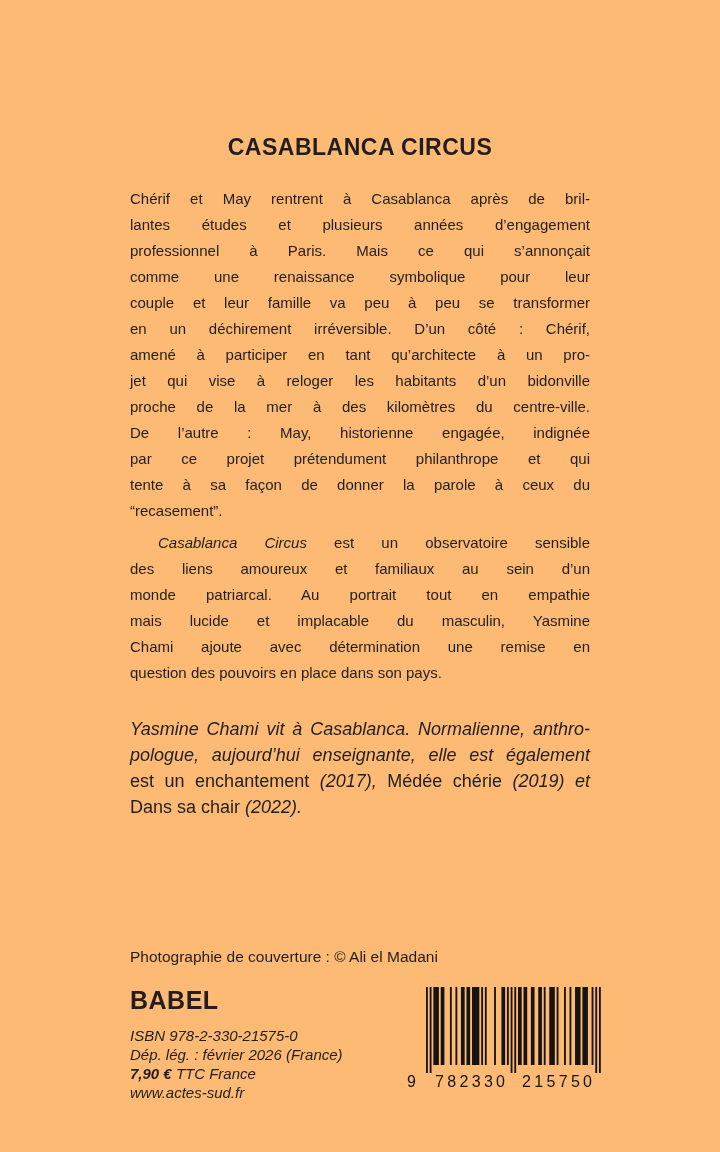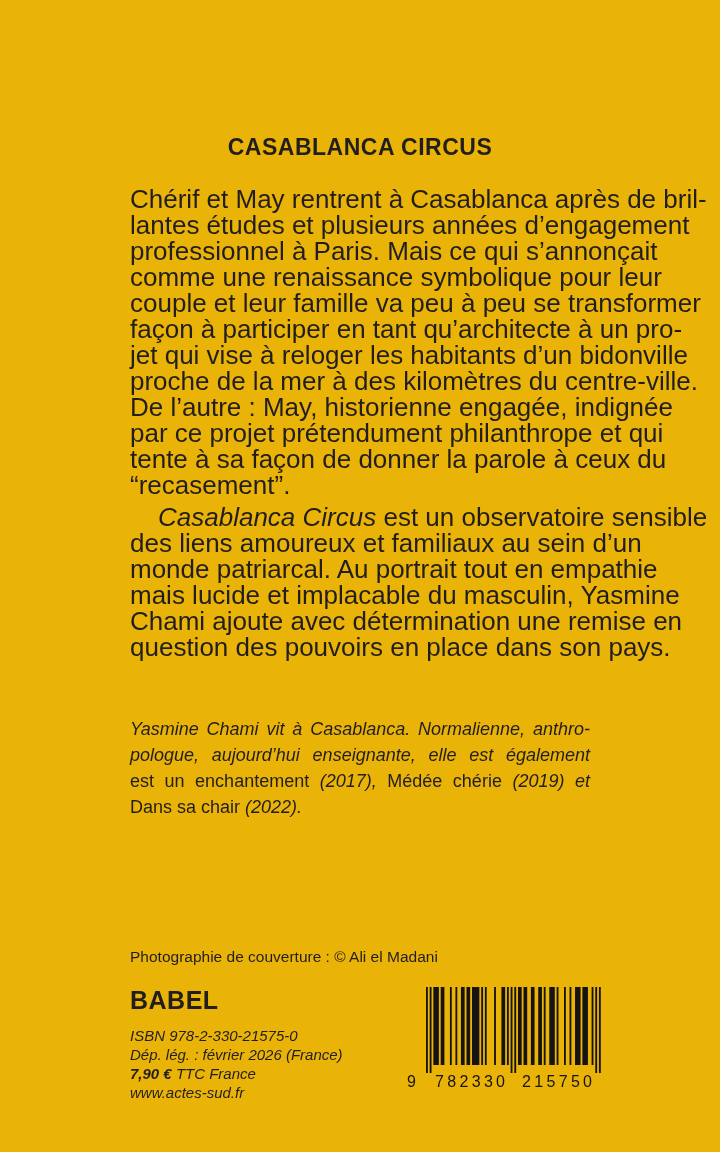--- a/index.html
+++ b/index.html
@@ -1,24 +1,24 @@
 <!DOCTYPE html>
 <html lang="fr"><head>
 <meta charset="utf-8">
 <style>
   html,body{margin:0;padding:0;background:#ffffff;}
   .page{
-    position:relative;width:720px;height:1152px;background:#eab308;
+    position:relative;width:720px;height:1152px;background:#fdba74;
     color:#221e1f;font-family:"Liberation Sans",sans-serif;overflow:hidden;
   }
   .title{
     position:absolute;top:119px;left:0;width:720px;text-align:center;
     font-size:23px;font-weight:bold;letter-spacing:.5px;
   }
-  .synopsis{position:absolute;left:130px;top:186px;width:460px;font-size:26px;line-height:26px;}
+  .synopsis{position:absolute;left:130px;top:186px;width:460px;font-size:15px;line-height:26px;}
   .para2{margin-top:6px;}
   .line{text-align:justify;text-align-last:justify;white-space:nowrap;}
   .line.last{text-align-last:left;}
   .line.indent{padding-left:28px;}
   .it{font-style:italic;}
   .rm{font-style:normal;}
   .bd{font-weight:bold;}
   .bio{
     position:absolute;left:130px;top:716px;width:460px;
     font-size:18px;line-height:26px;font-style:italic;
@@ -46,21 +46,22 @@
 
   <h1 class="title">CASABLANCA CIRCUS</h1>
 
   <section class="synopsis" id="synopsis">
       <div class="para1">
         <div class="line"><span>Chérif et May rentrent à Casablanca après de bril-</span></div>
         <div class="line"><span>lantes études et plusieurs années d’engagement</span></div>
         <div class="line"><span>professionnel à Paris. Mais ce qui s’annonçait</span></div>
         <div class="line"><span>comme une renaissance symbolique pour leur</span></div>
         <div class="line"><span>couple et leur famille va peu à peu se transformer</span></div>
-        <div class="line"><span>façon à participer en tant qu’architecte à un pro-</span></div>
+        <div class="line"><span>en un déchirement irréversible. D’un côté : Chérif,</span></div>
+        <div class="line"><span>amené à participer en tant qu’architecte à un pro-</span></div>
         <div class="line"><span>jet qui vise à reloger les habitants d’un bidonville</span></div>
         <div class="line"><span>proche de la mer à des kilomètres du centre-ville.</span></div>
         <div class="line"><span>De l’autre : May, historienne engagée, indignée</span></div>
         <div class="line"><span>par ce projet prétendument philanthrope et qui</span></div>
         <div class="line"><span>tente à sa façon de donner la parole à ceux du</span></div>
         <div class="line last"><span>“recasement”.</span></div>
       </div>
       <div class="para2">
         <div class="line indent"><span class="it">Casablanca Circus</span><span> est un observatoire sensible</span></div>
         <div class="line"><span>des liens amoureux et familiaux au sein d’un</span></div>

